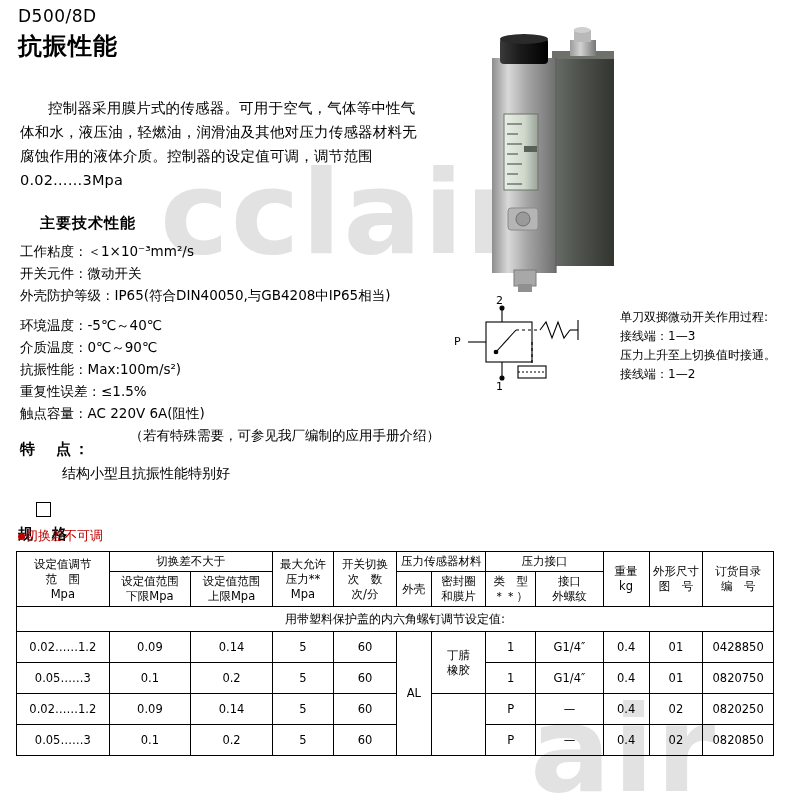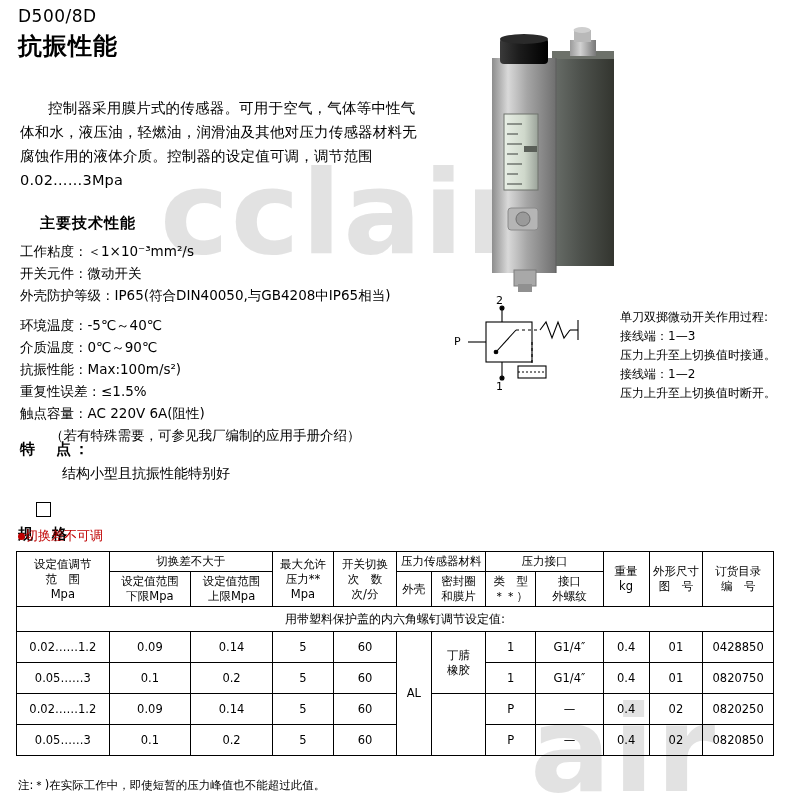--- a/index.html
+++ b/index.html
@@ -90,20 +90,21 @@
     font-size: 13.5px;
     line-height: 22px;
     z-index: 10;
   }
   .spec-list div { white-space: nowrap; }
   .spec-list .wrap { white-space: normal; }
   .spec-gap { height: 8px; }
   .spec-note {
     text-indent: 30px;
     white-space: normal !important;
+    text-align: right;
   }
   .feat-row {
     position: absolute;
     left: 20px;
     top: 440px;
     font-size: 15px;
     font-weight: bold;
     letter-spacing: 3px;
     z-index: 10;
   }
@@ -352,21 +353,20 @@
     <div class="circuit-lbl" style="left:-6px;top:35px;">P</div>
     <div class="circuit-lbl" style="left:36px;top:-6px;">2</div>
     <div class="circuit-lbl" style="left:36px;top:80px;">1</div>
   </div>
 
   <div class="sw-notes">
     <div>单刀双掷微动开关作用过程:</div>
     <div>接线端：1—3</div>
     <div>压力上升至上切换值时接通。</div>
     <div>接线端：1—2</div>
-    <div>压力上升至上切换值时断开。</div>
   </div>
 
   <div class="spec-head">
     <span class="sq"></span>
     <span>规　格</span>
   </div>
   <div class="nonadj">
     <span class="dot"></span>
     <span>切换差不可调</span>
   </div>
@@ -498,15 +498,14 @@
         <td>60</td>
         <td>P</td>
         <td>—</td>
         <td>0.4</td>
         <td>02</td>
         <td>0820850</td>
       </tr>
     </tbody>
   </table>
 
-  <div class="footnote">注:＊)在实际工作中，即使短暂的压力峰值也不能超过此值。</div>
 
 </div>
 
 </body></html>

